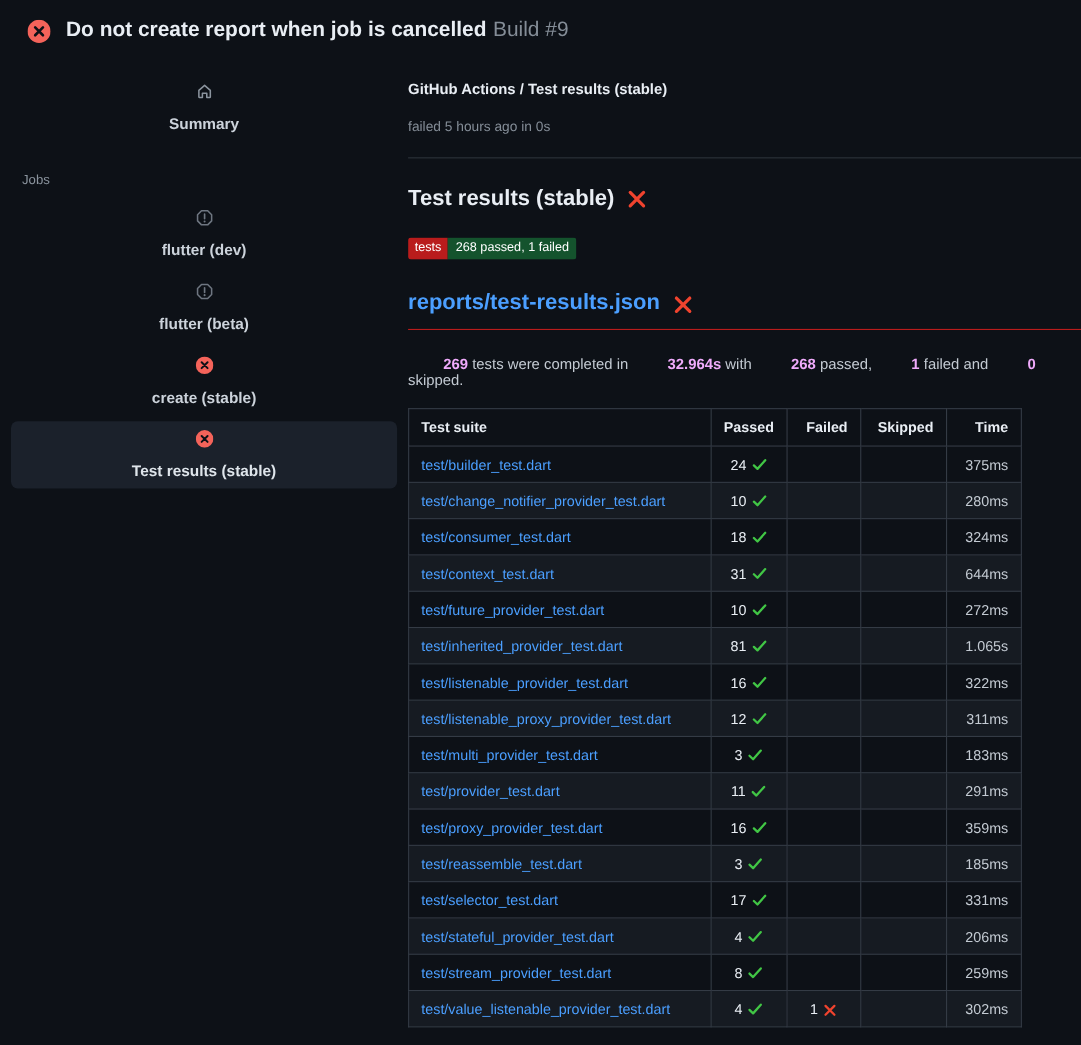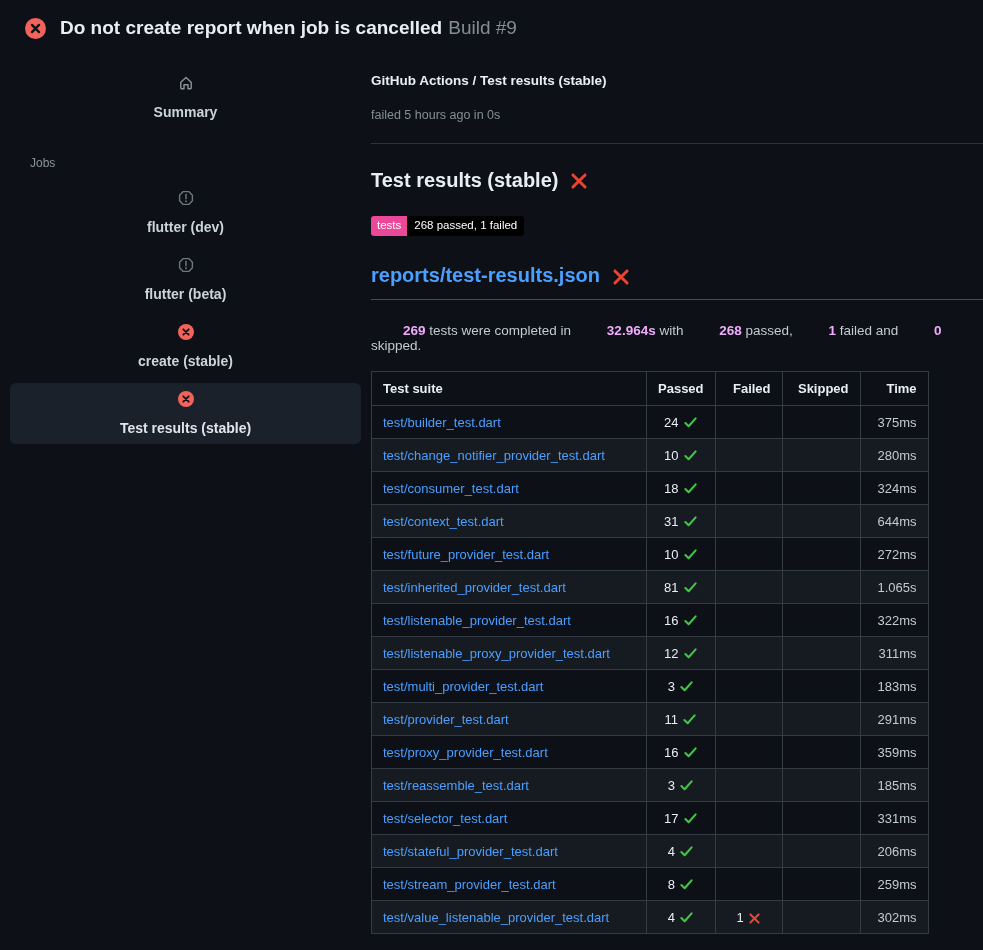--- a/index.html
+++ b/index.html
@@ -22,37 +22,37 @@
   .sidebar { width: 371px; flex: 0 0 371px; padding-top: 21px; }
   .side-item {
     display: flex; align-items: center; gap: 13px;
     margin: 0 10px 6px; padding: 8px 19px;
     border-radius: 6px; font-size: 14px; font-weight: 600; color: #ccd3db;
     cursor: pointer;
     flex-direction: column;
   }
   .side-item.selected { background: #1b212b; color: #dfe5eb; }
   .side-item .ico { width: 16px; height: 16px; flex: 0 0 auto; display: inline-flex; }
-  .jobs-label { color: #8b949e; font-size: 12px; margin: 28px 0 12px 30px; }
+  .jobs-label { color: #8b949e; font-size: 12px; margin: 28px 0 12px 20px; }
 
   
   .main { flex: 1 1 auto; padding-top: 27px; min-width: 0; }
   .crumb { font-size: 13.5px; font-weight: 700; color: #e9eef4; }
   .sub-line { margin-top: 20px; font-size: 12.5px; color: #848d97; }
   .divider { border: 0; border-top: 1px solid #2d333b; margin: 21px 0 0; }
   .section-title {
     margin: 25px 0 0; display: flex; align-items: center; gap: 12px;
     font-size: 20px; font-weight: 700; color: #e9eef4;
   }
   .section-title .x-ico, .report-title .x-ico { width: 18px; height: 18px; margin-top: 2px; }
 
   .badge { margin-top: 24px; display: inline-flex; font-size: 11.5px; line-height: 1;
            color: #ffffff; border-radius: 3px; overflow: hidden; }
-  .badge-label { background: #ec4899; padding: 4px 6px 5px; text-align: center; }
-  .badge-value { background: #000000; padding: 4px 7px 5px; }
+  .badge-label { background: #b91c1c; padding: 4px 6px 5px; text-align: center; }
+  .badge-value { background: #14532d; padding: 4px 7px 5px; }
 
   .report-title {
     margin: 28px 0 0; padding-bottom: 12px; border-bottom: 1px solid #b91c1c;
     display: flex; align-items: center; gap: 12px;
     font-size: 20px; font-weight: 700;
   }
   .report-link { color: #4b9fff; text-decoration: none; cursor: pointer; }
 
   .summary-line { margin: 23px 0 0; font-size: 13.5px; color: #c3cad2; }
   .summary-line b { color: #f0abfc; margin-left: 32px; }

